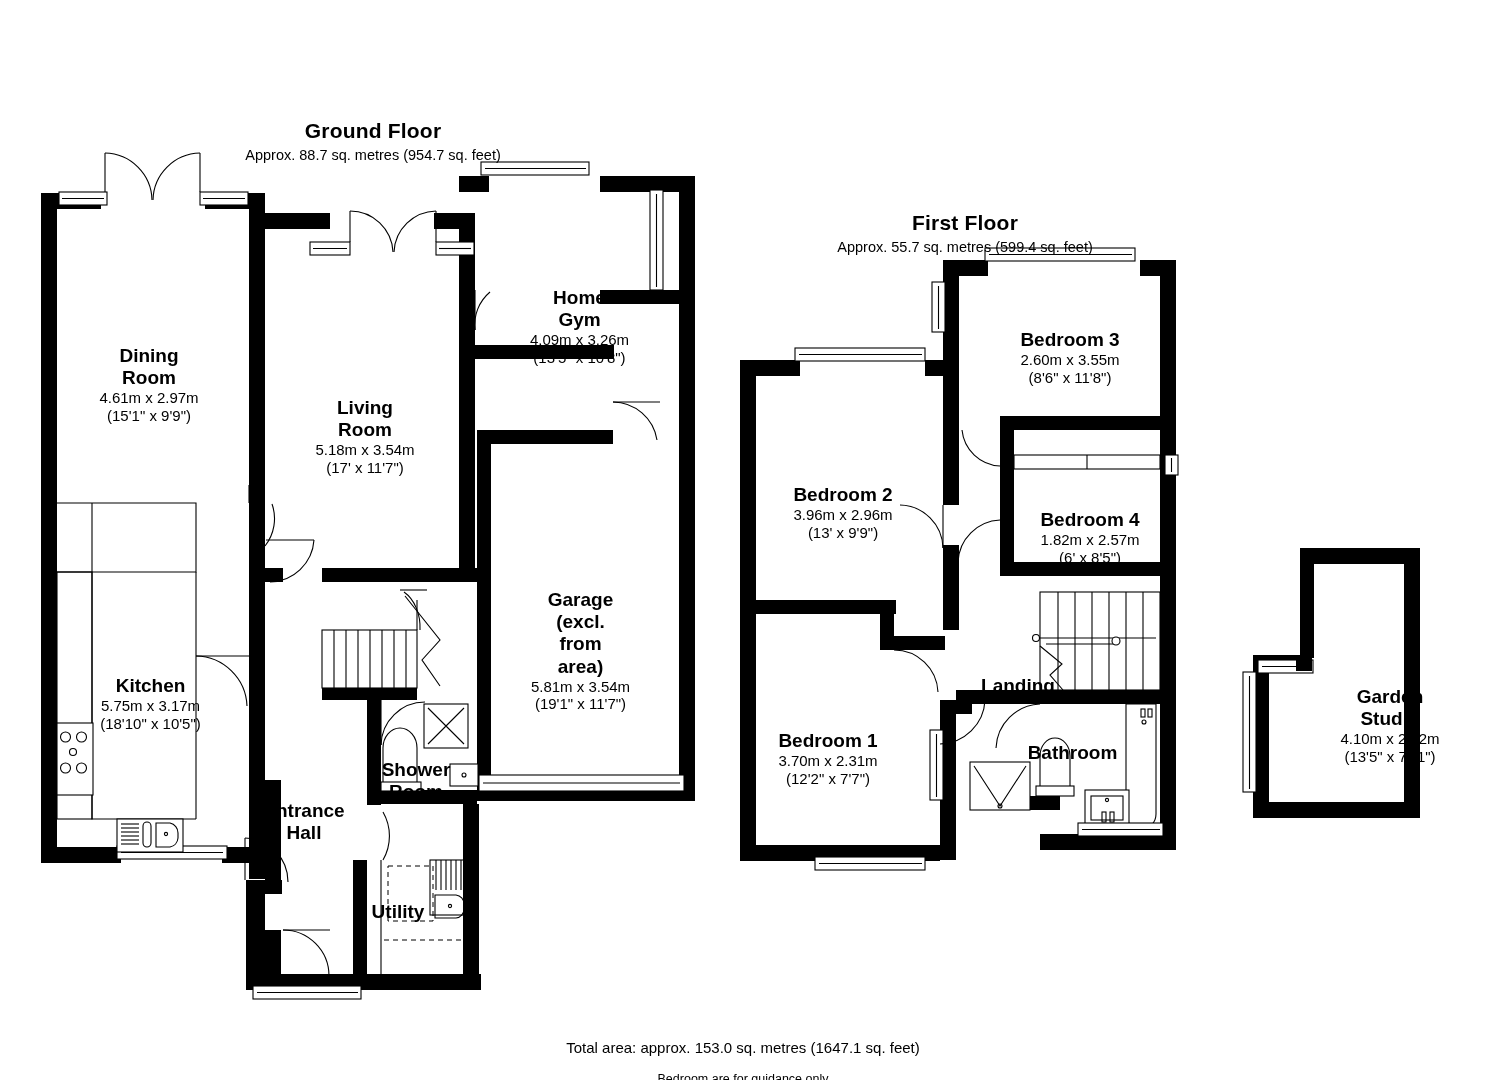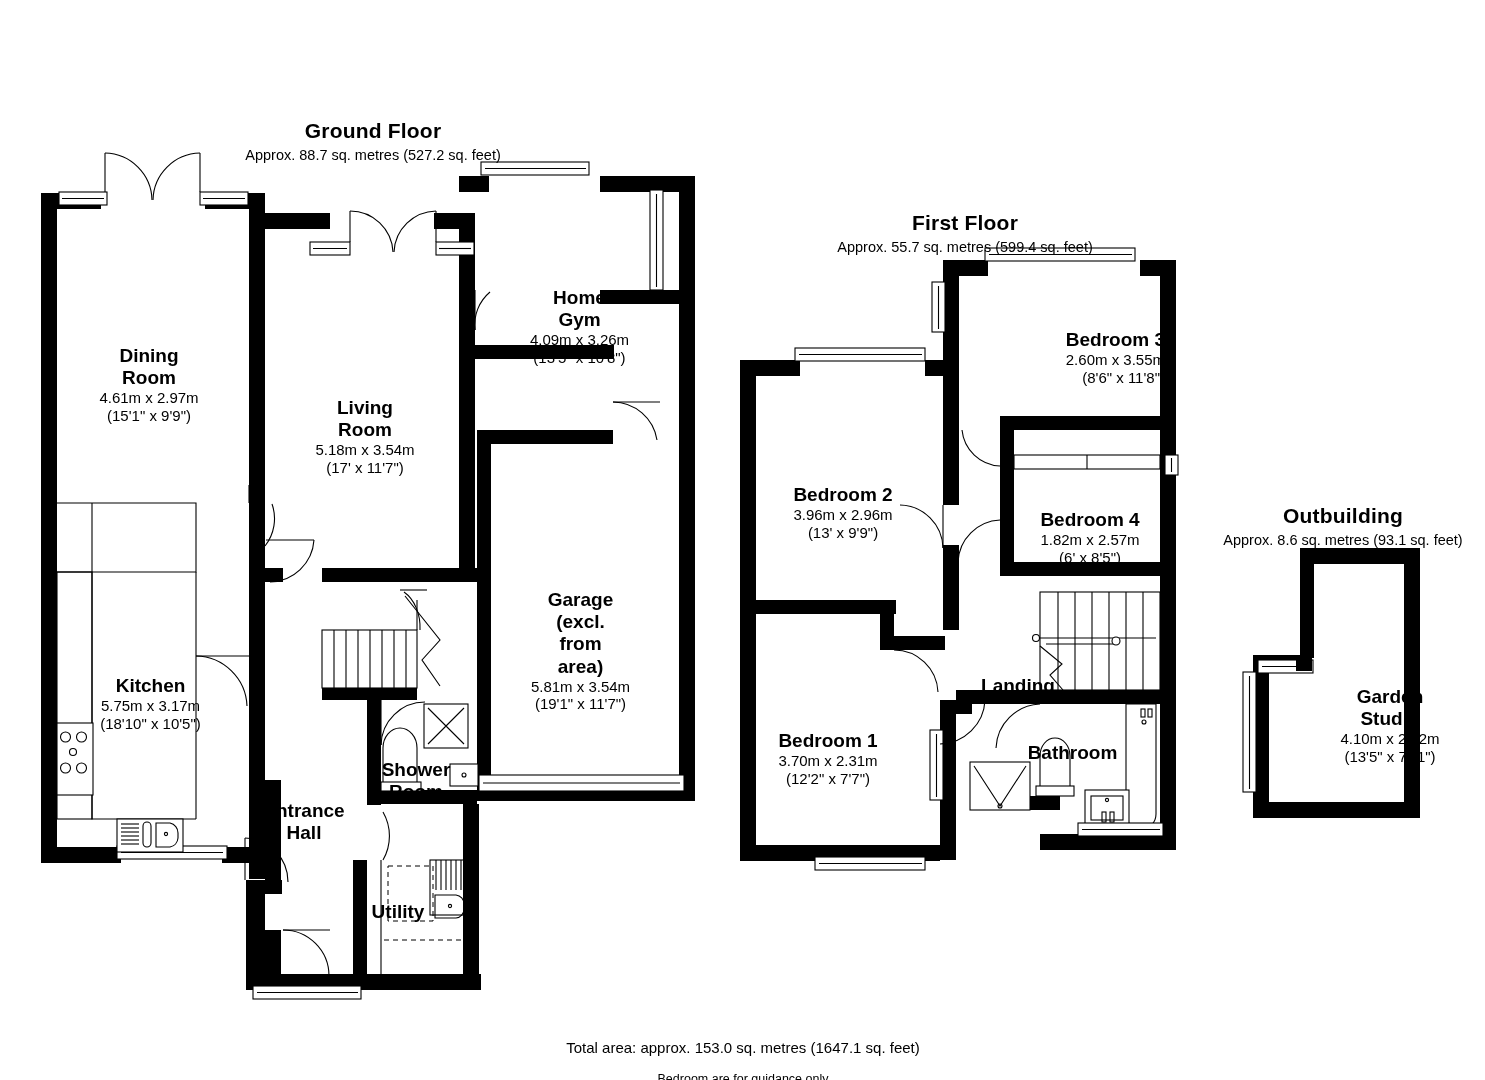--- a/index.html
+++ b/index.html
@@ -419,32 +419,28 @@
       <g>
         <rect class="thin2" x="1258" y="660" width="55" height="13"></rect>
         <line class="thin" x1="1262" y1="666.5" x2="1310" y2="666.5"></line>
       </g>
       <rect class="wall" x="1296" y="655" width="16" height="16"></rect>
     </g>
   </svg>
 
   <div class="tblock" style="left:238px; top:93px; width:270px;">
     <div class="sec-title">Ground Floor</div>
-    <div class="sec-sub">Approx. 88.7 sq. metres (527.2 sq. feet)</div>
+    <div class="sec-sub">Approx. 88.7 sq. metres (954.7 sq. feet)</div>
   </div>
 
   <div class="tblock" style="left:830px; top:185px; width:270px;">
     <div class="sec-title">First Floor</div>
     <div class="sec-sub">Approx. 55.7 sq. metres (599.4 sq. feet)</div>
   </div>
 
-  <div class="tblock" style="left:1208px; top:478px; width:270px;">
-    <div class="sec-title">Outbuilding</div>
-    <div class="sec-sub">Approx. 8.6 sq. metres (93.1 sq. feet)</div>
-  </div>
 
   <div class="tblock" style="left:64px; top:319px; width:170px;">
     <div class="room-name">Dining</div>
     <div class="room-name">Room</div>
     <div class="room-dim">4.61m x 2.97m</div>
     <div class="room-dim">(15'1" x 9'9")</div>
   </div>
 
   <div class="tblock" style="left:285px; top:371px; width:160px;">
     <div class="room-name">Living</div>
@@ -482,21 +478,21 @@
 
   <div class="tblock" style="left:364px; top:733px; width:104px;">
     <div class="room-name">Shower</div>
     <div class="room-name">Room</div>
   </div>
 
   <div class="tblock" style="left:355px; top:875px; width:86px;">
     <div class="room-name">Utility</div>
   </div>
 
-  <div class="tblock" style="left:975px; top:303px; width:190px;text-align:right;">
+  <div class="tblock" style="left:975px; top:303px; width:190px;">
     <div class="room-name">Bedroom 3</div>
     <div class="room-dim">2.60m x 3.55m</div>
     <div class="room-dim">(8'6" x 11'8")</div>
   </div>
 
   <div class="tblock" style="left:748px; top:458px; width:190px;">
     <div class="room-name">Bedroom 2</div>
     <div class="room-dim">3.96m x 2.96m</div>
     <div class="room-dim">(13' x 9'9")</div>
   </div>

